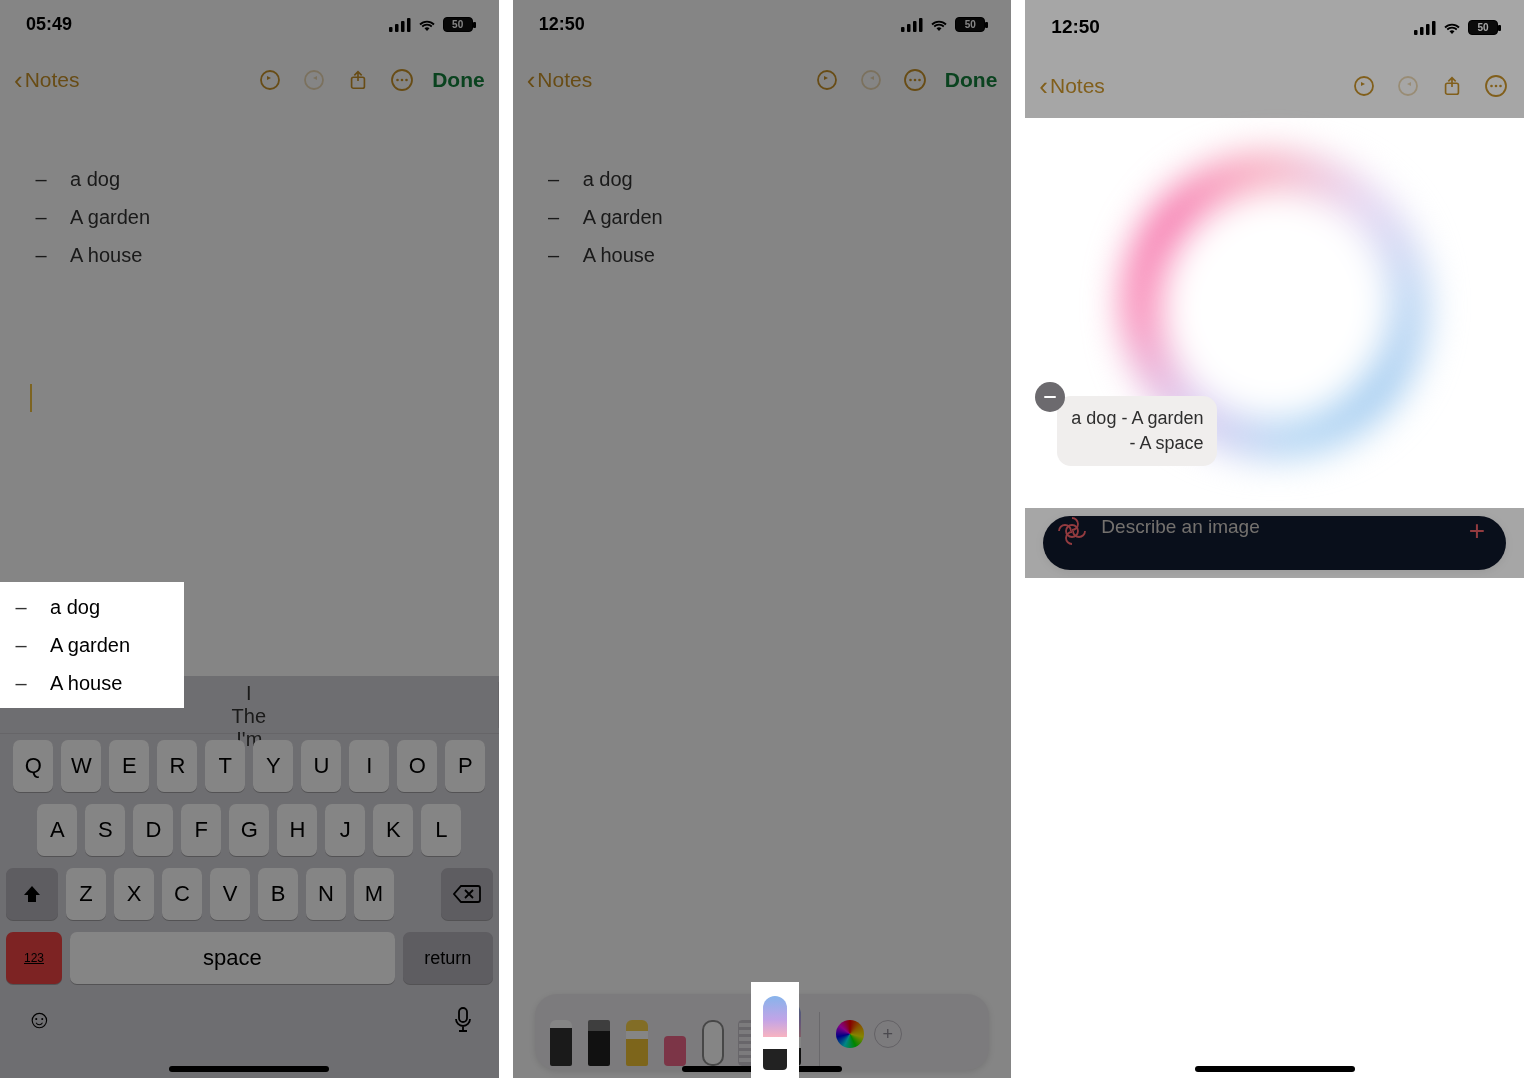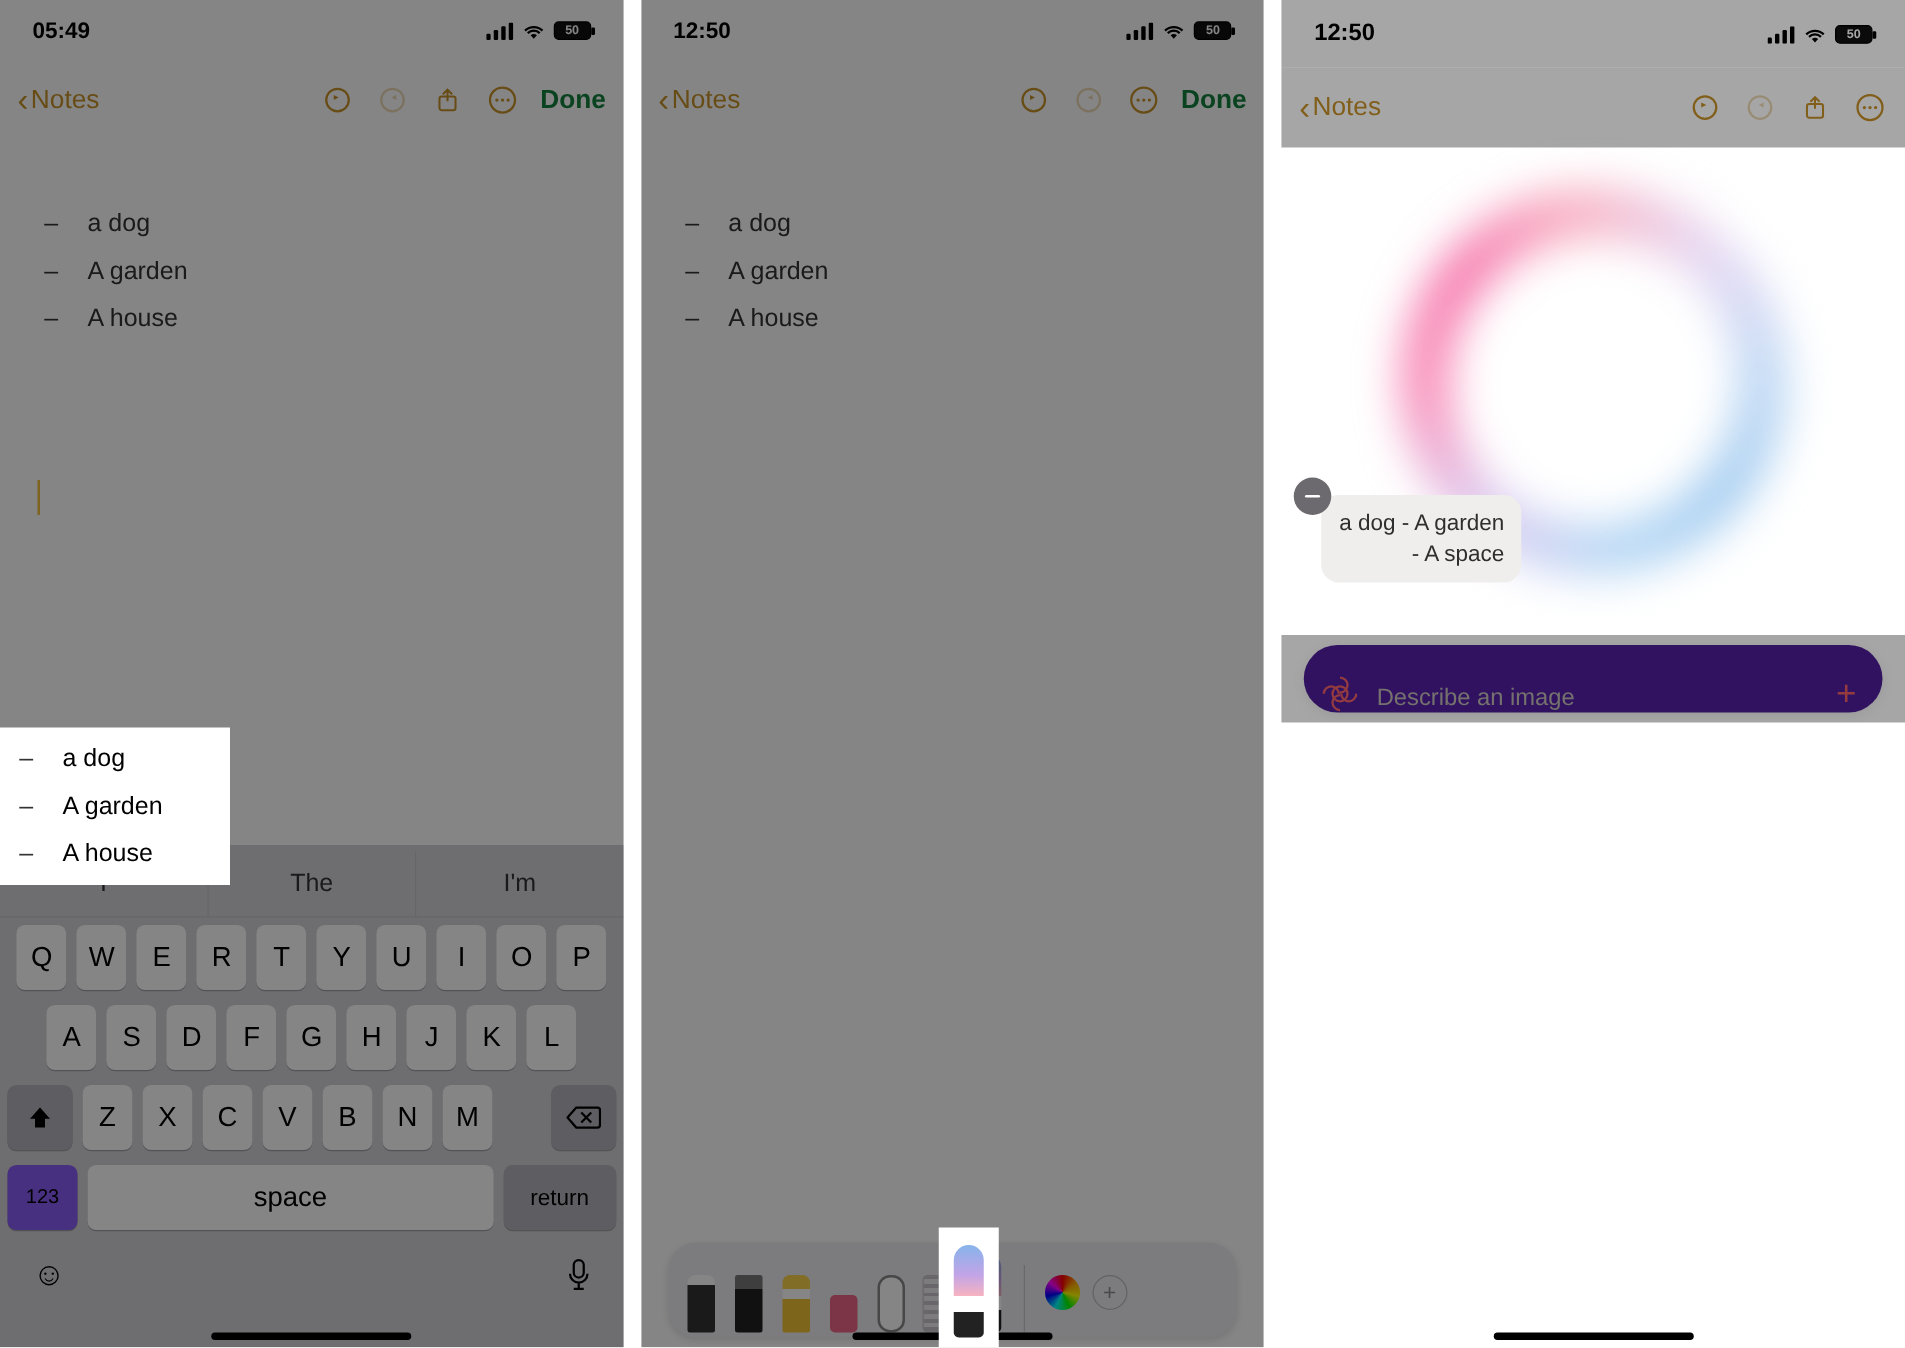--- a/index.html
+++ b/index.html
@@ -25,31 +25,31 @@
   .body{ padding:48px 30px; }
   .li{ display:flex; align-items:center; font-size:20px; color:#333; line-height:1.9;}
   .dash{ width:22px; text-align:center; color:#333; margin-right:18px;}
   .cursor{ width:2px; height:28px; background:#f0c040; margin-top:110px;}
   
   .fmtbar{ position:absolute; bottom:344px; left:0; right:0; height:56px; background:#f2f1f4; display:flex; align-items:center; padding:0 22px; gap:40px; border-top:1px solid #d7d5da;}
   .fmtico{ font-size:24px; color:#333; width:30px; text-align:center;}
   .xclose{ color:#9a98a1; margin-left:auto; font-size:22px;}
   
   .kbd{ position:absolute; left:0; right:0; bottom:0; background:#d4d3d8; padding-top:6px;}
-  .sugg{ height:52px; display:flex; border-bottom:1px solid rgba(0,0,0,.08);}
+  .sugg{ height:52px; display:flex; border-bottom:1px solid rgba(0,0,0,.08);flex-direction:column;}
   .sugg span{ flex:1; display:flex; align-items:center; justify-content:center; font-size:20px; color:#333; border-right:1px solid rgba(0,0,0,.08);}
   .sugg span:last-child{ border-right:none;}
   .krow{ display:flex; justify-content:center; gap:8px; padding:6px 6px;}
   .key{ background:#fff; border-radius:7px; width:40px; height:52px; display:flex; align-items:center; justify-content:center; font-size:22px; box-shadow:0 1px 0 rgba(0,0,0,.25); text-transform:uppercase;}
   .krow2{ padding:6px 6px; display:flex; gap:8px; align-items:stretch;}
   .mod{ background:#b4b2bb; border-radius:7px; height:52px; display:flex; align-items:center; justify-content:center; box-shadow:0 1px 0 rgba(0,0,0,.25);}
   .shift{ width:52px;}
   .del{ width:52px; margin-left:auto;}
   .krow3{ display:flex; gap:8px; padding:6px 6px 20px;}
-  .k123{ background:#8b5cf6; width:56px; height:52px; border-radius:7px; display:flex; align-items:center; justify-content:center; font-size:16px; box-shadow:0 1px 0 rgba(0,0,0,.25);}
+  .k123{ background:#ef4444; width:56px; height:52px; border-radius:7px; display:flex; align-items:center; justify-content:center; font-size:12px; box-shadow:0 1px 0 rgba(0,0,0,.25);text-decoration:underline;}
   .kspace{ flex:1; background:#fff; border-radius:7px; height:52px; display:flex; align-items:center; justify-content:center; font-size:22px; box-shadow:0 1px 0 rgba(0,0,0,.25);}
   .kret{ width:90px; background:#b4b2bb; border-radius:7px; height:52px; display:flex; align-items:center; justify-content:center; font-size:18px; box-shadow:0 1px 0 rgba(0,0,0,.25);}
   .botbar{ display:flex; justify-content:space-between; align-items:center; padding:0 26px 24px;}
   .emoji{ font-size:26px;}
   .mic{ font-size:24px;}
   .home{ position:absolute; bottom:6px; left:50%; transform:translateX(-50%); width:160px; height:6px; background:#000; border-radius:4px;}
   
   .hl{ position:absolute; background:#fff; z-index:5; padding:6px 10px;}
   .hl1{ top:122px; left:0; width:184px; height:126px;}
   
@@ -63,21 +63,21 @@
   .addplus{ width:28px; height:28px; border-radius:50%; border:1.8px solid #bdbac2; color:#8f8c96; display:flex; align-items:center; justify-content:center; font-size:18px; margin-bottom:18px;}
   .wand{ width:24px; height:74px; border-radius:12px 12px 4px 4px; background:linear-gradient(180deg,#87b4eb 0%, #c1a4e7 32%, #f7b3c1 55%, #fff 55%, #fff 72%, #222 72%);}
   
   .p3 .status{ height:54px; font-size:19px; }
   .gen{ position:relative; margin:10px 0 0; height:374px; background:#fff;}
   .ring{ position:absolute; top:24px; left:50%; transform:translateX(-50%); width:306px; height:306px; border-radius:50%; filter: blur(18px); background: conic-gradient(from 310deg, #f56aa5, #f7a8bb, #e3d1f0, #b9d4f3, #9cc8ef, #aed3f3, #d7c4ee, #f884b3, #f56aa5);}
   .ring::after{ content:""; position:absolute; inset:36px; border-radius:50%; background:#fff; }
   .bubble{ position:absolute; top:268px; left:32px; background:#f0eeed; border-radius:14px; padding:10px 14px; font-size:18px; color:#2e2e2e; line-height:1.4; max-width:210px;text-align:right;}
   .bubminus{ position:absolute; top:254px; left:10px; width:30px; height:30px; border-radius:50%; background:#6c6a6e; color:#fff; display:flex; align-items:center; justify-content:center; font-size:22px; font-weight:700;}
   .bubminus::before{ content:""; width:12px; height:2.5px; background:#fff; border-radius:2px;}
-  .prompt{ position:relative; margin:14px 18px 8px; height:54px; background:#4c1d95; border-radius:28px; display:flex; align-items:flex-end; padding:0 14px; gap:14px; box-shadow:0 2px 10px rgba(0,0,0,.08);}
+  .prompt{ position:relative; margin:14px 18px 8px; height:54px; background:#0f172a; border-radius:28px; display:flex; align-items:flex-start; padding:0 14px; gap:14px; box-shadow:0 2px 10px rgba(0,0,0,.08);}
   .flower{ width:30px; height:30px; color:#e25b62;}
   .ptxt{ color:#b2aea9; font-size:19px;}
   .padd{ margin-left:auto; width:30px; height:30px; display:flex; align-items:center; justify-content:center; color:#e25b62; font-size:28px;}
 
   
   svg{ display:block;}
 
   
   .p1 .kbd{ height:402px;}
   

